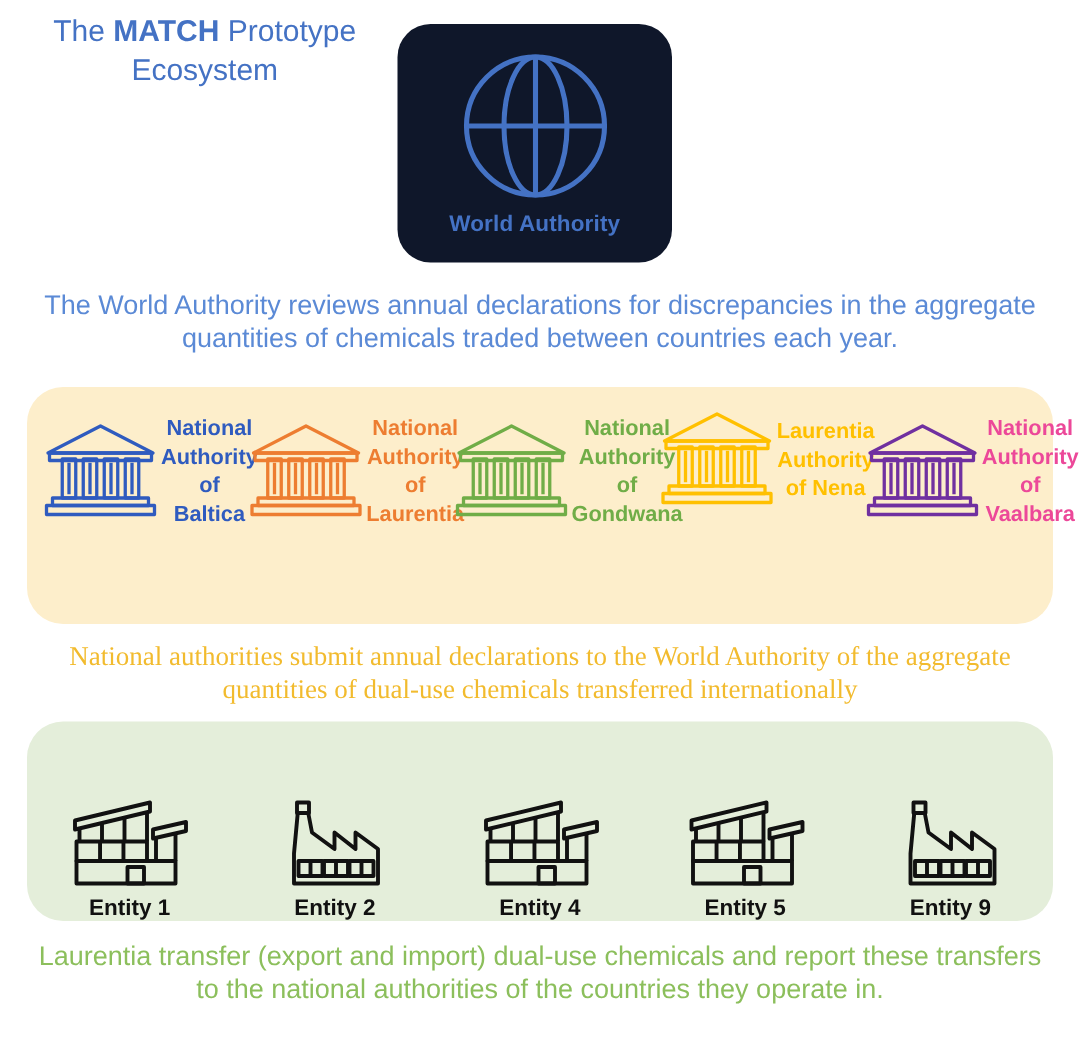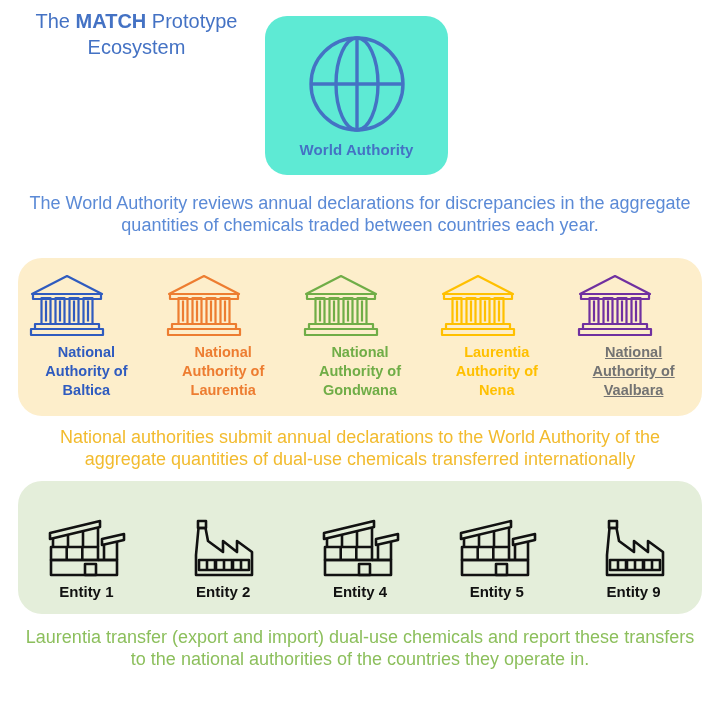--- a/index.html
+++ b/index.html
@@ -19,42 +19,42 @@
     color:#4472c4;
     font-size:20px;
     line-height:26px;
     font-weight:400;
   }
   .title b{font-weight:700;}
 
   
   .wa-card{
     position:absolute;left:265px;top:16px;width:183px;height:159px;
-    background:#5eead4;
+    background:#0f172a;
     border-radius:22px;
     display:flex;flex-direction:column;align-items:center;justify-content:flex-start;
   }
   .wa-globe{margin-top:13px;}
   .wa-label{
     margin-top:2px;
     color:#4472c4;
     font-size:15px;font-weight:700;
     letter-spacing:.1px;
   }
 
   
   .para{
     position:absolute;
     text-align:center;
     font-size:18px;
     line-height:22px;
     font-weight:400;
   }
   .para-world{left:24px;top:192px;width:672px;color:#5b8ad6;}
-  .para-nat{left:24px;top:426px;width:672px;color:#f2bb2e;}
+  .para-nat{left:24px;top:426px;width:672px;color:#f2bb2e;font-family:Liberation Serif, serif;}
   .para-ent{left:24px;top:626px;width:672px;color:#8cbf5c;}
 
   
   .band{
     position:absolute;
     border-radius:24px;
   }
   .band-authorities{
     left:18px;top:258px;width:684px;height:158px;
     background:#fdeecb;
@@ -65,34 +65,34 @@
   }
 
   
   .auth-row{
     position:absolute;left:18px;top:258px;width:684px;height:158px;
     display:flex;align-items:flex-start;justify-content:space-around;
     padding-top:14px;box-sizing:border-box;
   }
   .auth-cell{
     width:118px;
-    display:flex;flex-direction:column;align-items:flex-start;
+    display:flex;flex-direction:row;align-items:center;
   }
   .auth-label{
     margin-top:5px;
     font-size:14.5px;
     line-height:19px;
     font-weight:700;
     text-align:center;
   }
 
   
   .ent-row{
     position:absolute;left:18px;top:481px;width:684px;height:133px;
-    display:flex;align-items:center;justify-content:space-around;
+    display:flex;align-items:flex-end;justify-content:space-around;
     padding-top:21px;box-sizing:border-box;
   }
   .ent-cell{
     width:102px;
     display:flex;flex-direction:column;align-items:center;
   }
   .ent-label{
     margin-top:4px;
     font-size:15px;font-weight:700;color:#111111;
     text-align:center;
@@ -213,21 +213,21 @@
             <rect x="28.5" y="26" width="9" height="26" stroke="#7030a0" fill="none" stroke-width="2.2" stroke-linejoin="round"></rect>
             <line x1="33" y1="28.5" x2="33" y2="49.5" stroke="#7030a0" stroke-width="2.2"></line>
             <rect x="42.5" y="26" width="9" height="26" stroke="#7030a0" fill="none" stroke-width="2.2" stroke-linejoin="round"></rect>
             <line x1="47" y1="28.5" x2="47" y2="49.5" stroke="#7030a0" stroke-width="2.2"></line>
             <rect x="56.5" y="26" width="9" height="26" stroke="#7030a0" fill="none" stroke-width="2.2" stroke-linejoin="round"></rect>
             <line x1="61" y1="28.5" x2="61" y2="49.5" stroke="#7030a0" stroke-width="2.2"></line>
             <rect x="8" y="52" width="64" height="5" stroke="#7030a0" fill="none" stroke-width="2.2" stroke-linejoin="round"></rect>
             <rect x="4" y="57" width="72" height="6" stroke="#7030a0" fill="none" stroke-width="2.2" stroke-linejoin="round"></rect>
           </svg>
         </div>
-        <div class="auth-label" style="color: #737373; text-decoration: underline;">National Authority of Vaalbara</div>
+        <div class="auth-label" style="color: #ec4899;">National Authority of Vaalbara</div>
       </div>
     </div>
 
   <div class="para para-nat">National authorities submit annual declarations to the World Authority of the aggregate quantities of dual-use chemicals transferred internationally</div>
 
   <div class="band band-entities"></div>
   <div class="ent-row" id="ent-row">
       <div class="ent-cell">
         <div>
           <svg width="84" height="62" viewBox="0 0 84 62">

